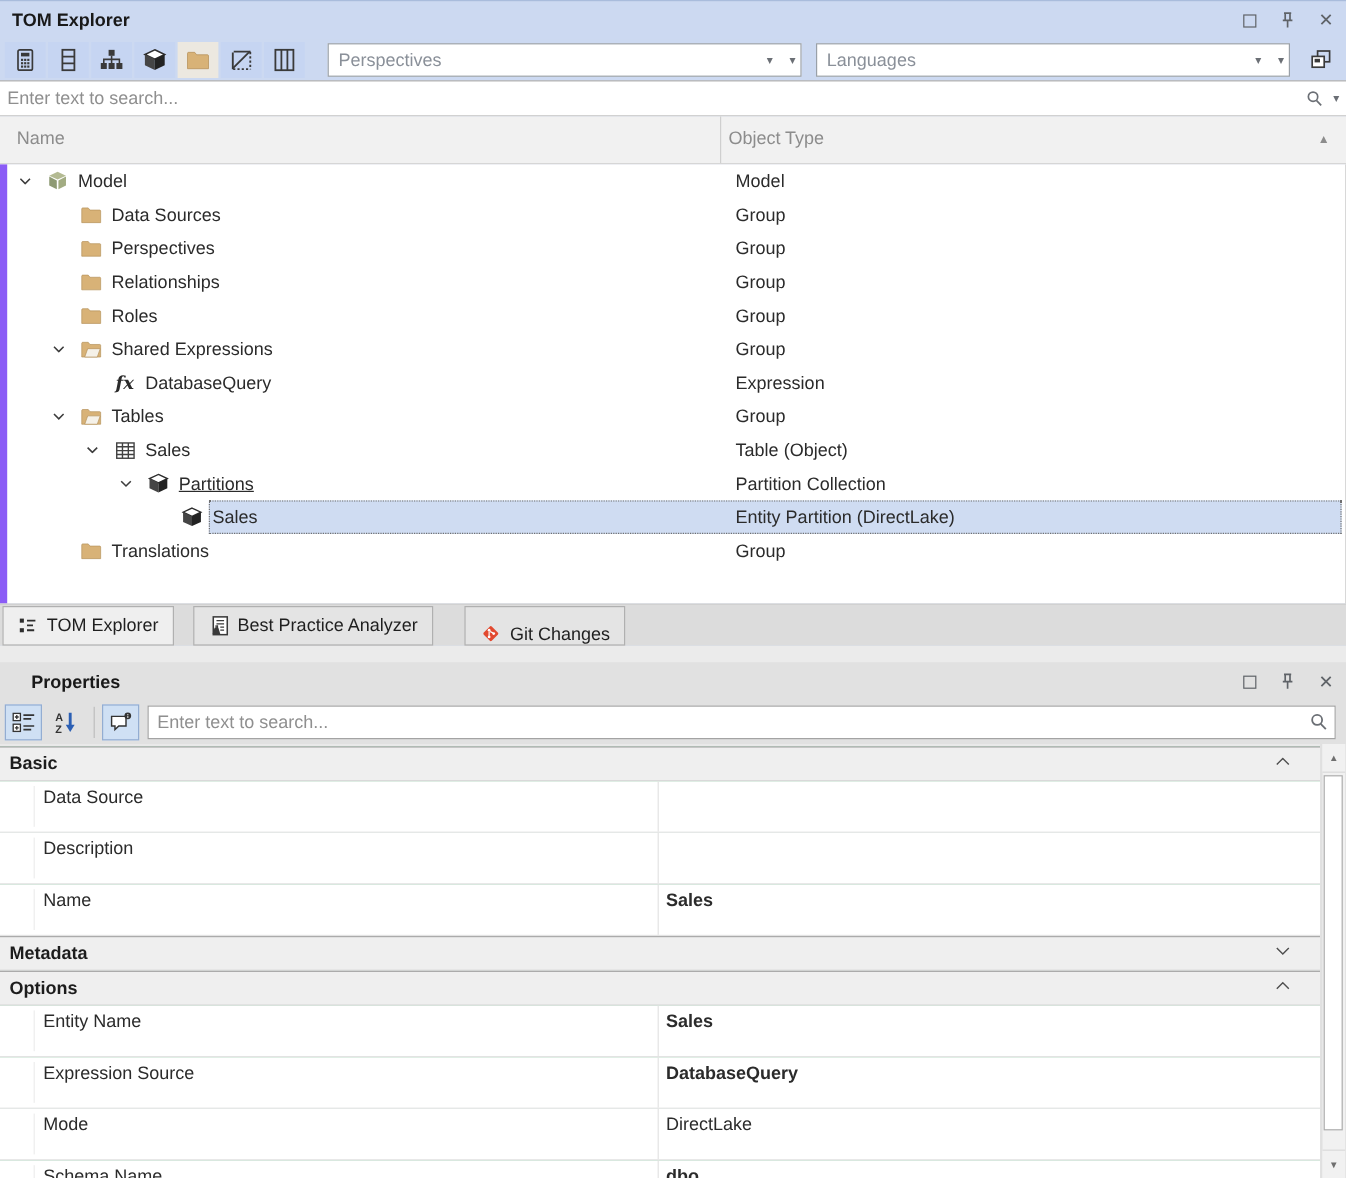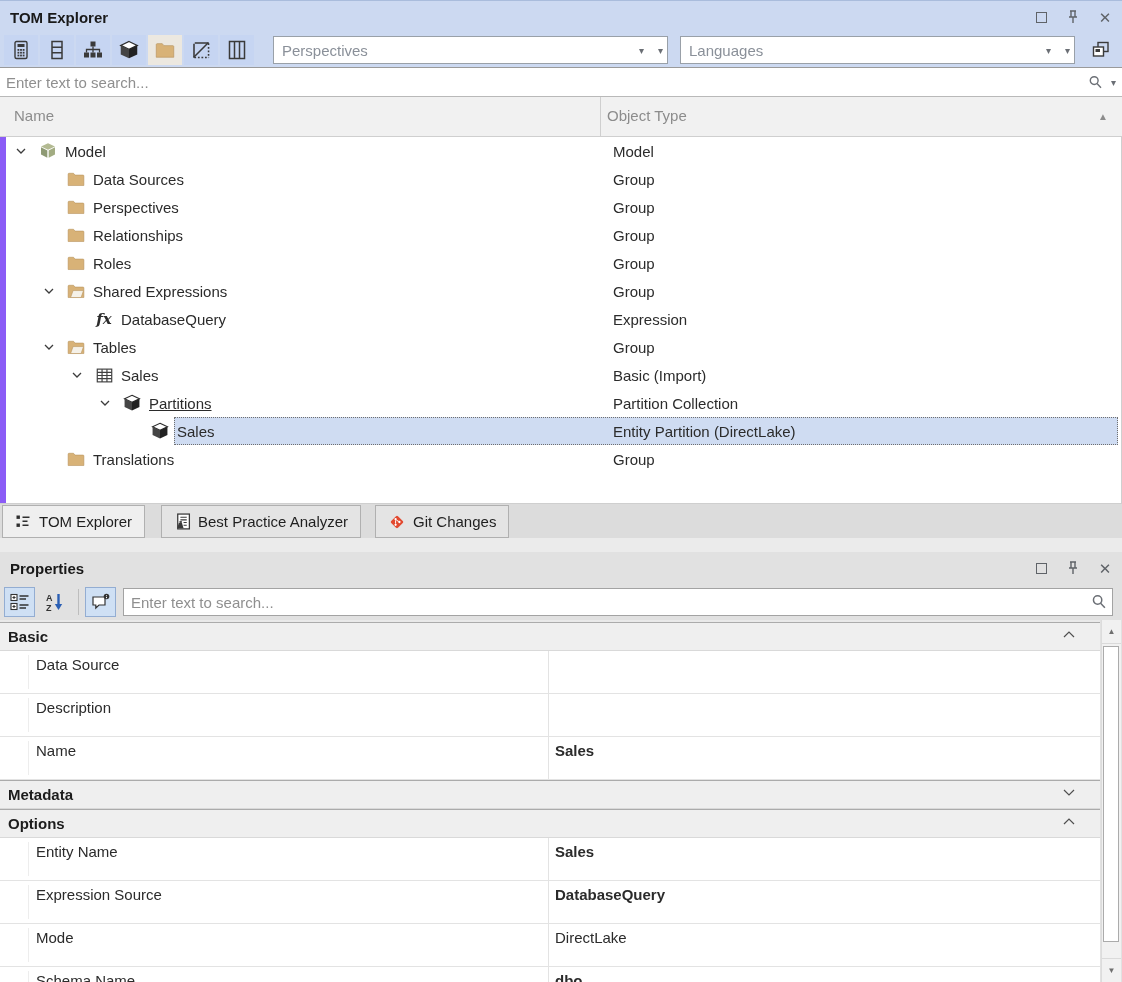--- a/index.html
+++ b/index.html
@@ -48,21 +48,21 @@
   .trow.sel .sel-bg { position:absolute; left:168px; right:3px; top:0; bottom:0; background:#cfdcf2; border:1px dotted #6f6f6f; z-index:0; }
   .fxicon { font-family:"DejaVu Serif", serif; font-style:italic; font-weight:bold; font-size:15px; color:#2b2b2b; line-height:1; }
 
   .tabstrip { position:absolute; left:0; top:503px; width:100%; height:35px; background:#dcdcdc; border-top:1px solid #cfcfcf; }
   .tab { position:absolute; top:1px; height:33px; display:flex; align-items:center; gap:7px; border:1px solid #b0b0b0; background:#e4e4e4; padding:0 12px; cursor:pointer; white-space:nowrap; }
   .tab.active { background:#efefef; }
   .tab .tab-label { color:#1f1f1f; }
 
   
   #props-panel { top:552px; height:430px; background:#e1e1e1; }
-  #props-titlebar { background:#e1e1e1; height:32px; }
+  #props-titlebar { background:#e1e1e1; height:32px;padding-left:16px; }
   .ptoolbar { position:absolute; top:32px; left:0; width:100%; height:36px; background:#e1e1e1; }
   .pbtn { position:absolute; top:3px; width:31px; height:30px; display:flex; align-items:center; justify-content:center; cursor:pointer; }
   .pbtn.pressed { background:#cfe0f4; border:1px solid #93add2; }
   .vsep { position:absolute; top:5px; left:78px; width:1px; height:26px; background:#bdbdbd; }
   .ptoolbar .psearch { position:absolute; left:123px; top:4px; width:990px; height:28px; background:#fff; border:1px solid #a3a3a3; }
   .psearch input { width:100%; height:100%; border:0; outline:none; padding:0 30px 0 7px; font:inherit; font-size:15px; color:#2b2b2b; }
   .psearch input::placeholder { color:#8f8f8f; }
   .psearch .mag { position:absolute; right:5px; top:5px; }
 
   .grid { position:absolute; top:68px; left:0; width:1100px; bottom:0; background:#15803d; }
@@ -320,21 +320,21 @@
               <path d="M1 1l4 4 4-4" fill="none" stroke="#3c3c3c" stroke-width="1.3"></path>
             </svg>
           </span>
         <span class="ticon">
             <svg width="17" height="17" viewBox="0 0 16 16">
               <rect x="1.2" y="2" width="13.6" height="12" fill="none" stroke="#414141" stroke-width="1.1"></rect>
               <path d="M1.2 5h13.6M1.2 8h13.6M1.2 11h13.6M5.7 2v12M10.3 2v12" stroke="#414141" stroke-width="1.1"></path>
             </svg>
           </span>
         <span class="tlabel">Sales</span>
-        <span class="ttype">Basic (Import)</span>
+        <span class="ttype">Table (Object)</span>
       </div>
 
       <div class="trow ind3">
         <span class="chev">
             <svg width="10" height="6" viewBox="0 0 10 6">
               <path d="M1 1l4 4 4-4" fill="none" stroke="#3c3c3c" stroke-width="1.3"></path>
             </svg>
           </span>
         <span class="ticon">
             <svg width="18" height="18" viewBox="0 0 16 16">
@@ -385,21 +385,21 @@
       </div>
       <div class="tab" style="left:161px;">
         <svg width="17" height="18" viewBox="0 0 16 17">
             <rect x="3.5" y="1" width="11" height="14" fill="#fff" stroke="#3a3a3a" stroke-width="1.2"></rect>
             <path d="M6 4h6M6 6.5h6M9 9h3M9 11.5h3" stroke="#3a3a3a" stroke-width="1"></path>
             <path d="M4.5 9.5h3l1.5 5h-6z" fill="#3a3a3a"></path>
             <path d="M5.7 7.5v2.2M6.8 7.5v2.2" stroke="#3a3a3a" stroke-width="1"></path>
           </svg>
         <span class="tab-label">Best Practice Analyzer</span>
       </div>
-      <div class="tab" style="left:375px;">
+      <div class="tab" style="left:387px;align-items:flex-end;">
         <svg width="18" height="18" viewBox="0 0 18 18">
             <rect x="4.2" y="4.2" width="9.6" height="9.6" rx="1.4" transform="rotate(45 9 9)" fill="#e2492f"></rect>
             <circle cx="7.6" cy="6.2" r="1.15" fill="#fff"></circle>
             <circle cx="7.6" cy="11.8" r="1.15" fill="#fff"></circle>
             <circle cx="11.4" cy="9" r="1.15" fill="#fff"></circle>
             <path d="M7.6 7.3v3.4M8.4 7.2l2.3 1.2" stroke="#fff" stroke-width="1"></path>
           </svg>
         <span class="tab-label">Git Changes</span>
       </div>
     </div>

